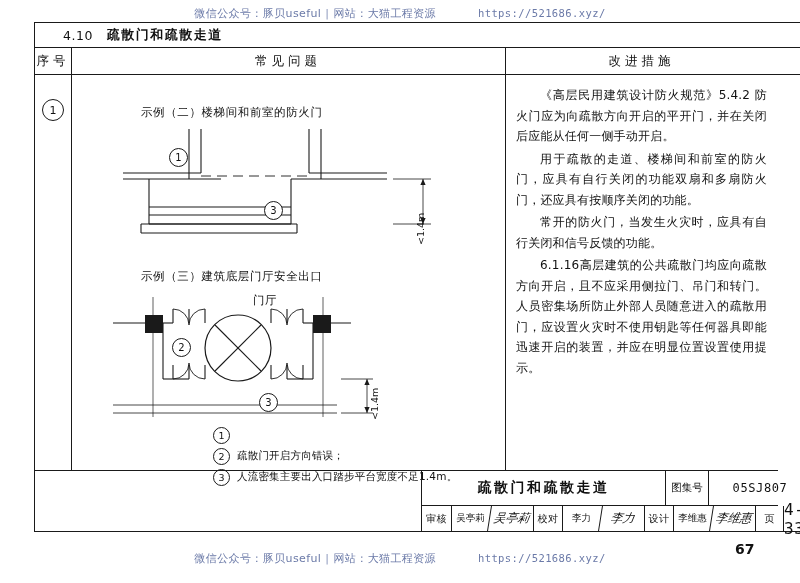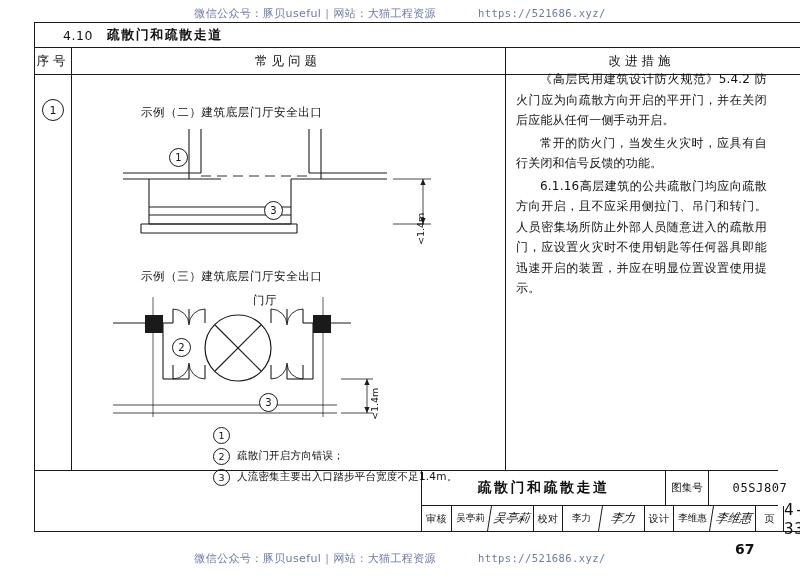--- a/index.html
+++ b/index.html
@@ -73,21 +73,21 @@
        font-family:"DejaVu Sans","Liberation Sans",sans-serif;}
 
   
   .notes{position:absolute;left:142px;top:352px;width:290px;}
   .note{display:flex;align-items:flex-start;margin-bottom:4px;}
   .note .circ{width:15px;height:15px;font-size:9.5px;flex:0 0 15px;margin-top:0px;}
   .note-txt{font-size:10.5px;margin-left:7px;line-height:15px;letter-spacing:.2px;
             white-space:nowrap;}
 
   
-  .meas{position:absolute;left:470px;top:36px;width:273px;height:395px;
+  .meas{position:absolute;left:470px;top:52px;width:273px;height:395px;
         padding:10px 11px 0 11px;box-sizing:border-box;}
   .meas p{margin:0 0 2px 0;font-size:12px;line-height:20.5px;
           text-indent:24px;text-align:justify;letter-spacing:.2px;}
 
   
   .tblock{position:absolute;left:386px;top:447px;width:357px;height:61px;
           box-sizing:border-box;border-left:1.2px solid #1a1a1a;}
   .tb-top{position:absolute;left:0;top:0;width:100%;height:36px;
           border-bottom:1.1px solid #1a1a1a;box-sizing:border-box;}
   .tb-name{position:absolute;left:0;top:0;width:243px;height:100%;
@@ -142,21 +142,21 @@
     <div class="vline v1"></div>
     <div class="vline v2"></div>
     <div class="hline-tb"></div>
 
     <div class="sn-cell">
       <div class="circ">1</div>
     </div>
 
     <div class="prob">
 
-      <div class="ex-cap cap1">示例（二）建筑底层门厅安全出口</div>
+      <div class="ex-cap cap1">示例（二）楼梯间和前室的防火门</div>
 
       <svg class="dwg dwg1" viewBox="0 0 380 130">
         <g stroke="#1a1a1a" fill="none" stroke-width="1.1">
 
           <line x1="88" y1="2" x2="88" y2="46"></line>
           <line x1="100" y1="2" x2="100" y2="46"></line>
 
           <line x1="208" y1="2" x2="208" y2="46"></line>
           <line x1="220" y1="2" x2="220" y2="46"></line>
 
@@ -275,20 +275,21 @@
         </div>
         <div class="note">
           <span class="circ">3</span>
           <span class="note-txt">人流密集主要出入口踏步平台宽度不足1.4m。</span>
         </div>
       </div>
     </div>
 
     <div class="meas">
       <p>《高层民用建筑设计防火规范》5.4.2 防火门应为向疏散方向开启的平开门，并在关闭后应能从任何一侧手动开启。</p>
+      <p>用于疏散的走道、楼梯间和前室的防火门，应具有自行关闭的功能双扇和多扇防火门，还应具有按顺序关闭的功能。</p>
       <p>常开的防火门，当发生火灾时，应具有自行关闭和信号反馈的功能。</p>
       <p>6.1.16高层建筑的公共疏散门均应向疏散方向开启，且不应采用侧拉门、吊门和转门。人员密集场所防止外部人员随意进入的疏散用门，应设置火灾时不使用钥匙等任何器具即能迅速开启的装置，并应在明显位置设置使用提示。</p>
     </div>
 
     <div class="tblock">
       <div class="tb-top">
         <div class="tb-name">疏散门和疏散走道</div>
         <div class="tb-setlbl">图集号</div>
         <div class="tb-setval">05SJ807</div>
       </div>

